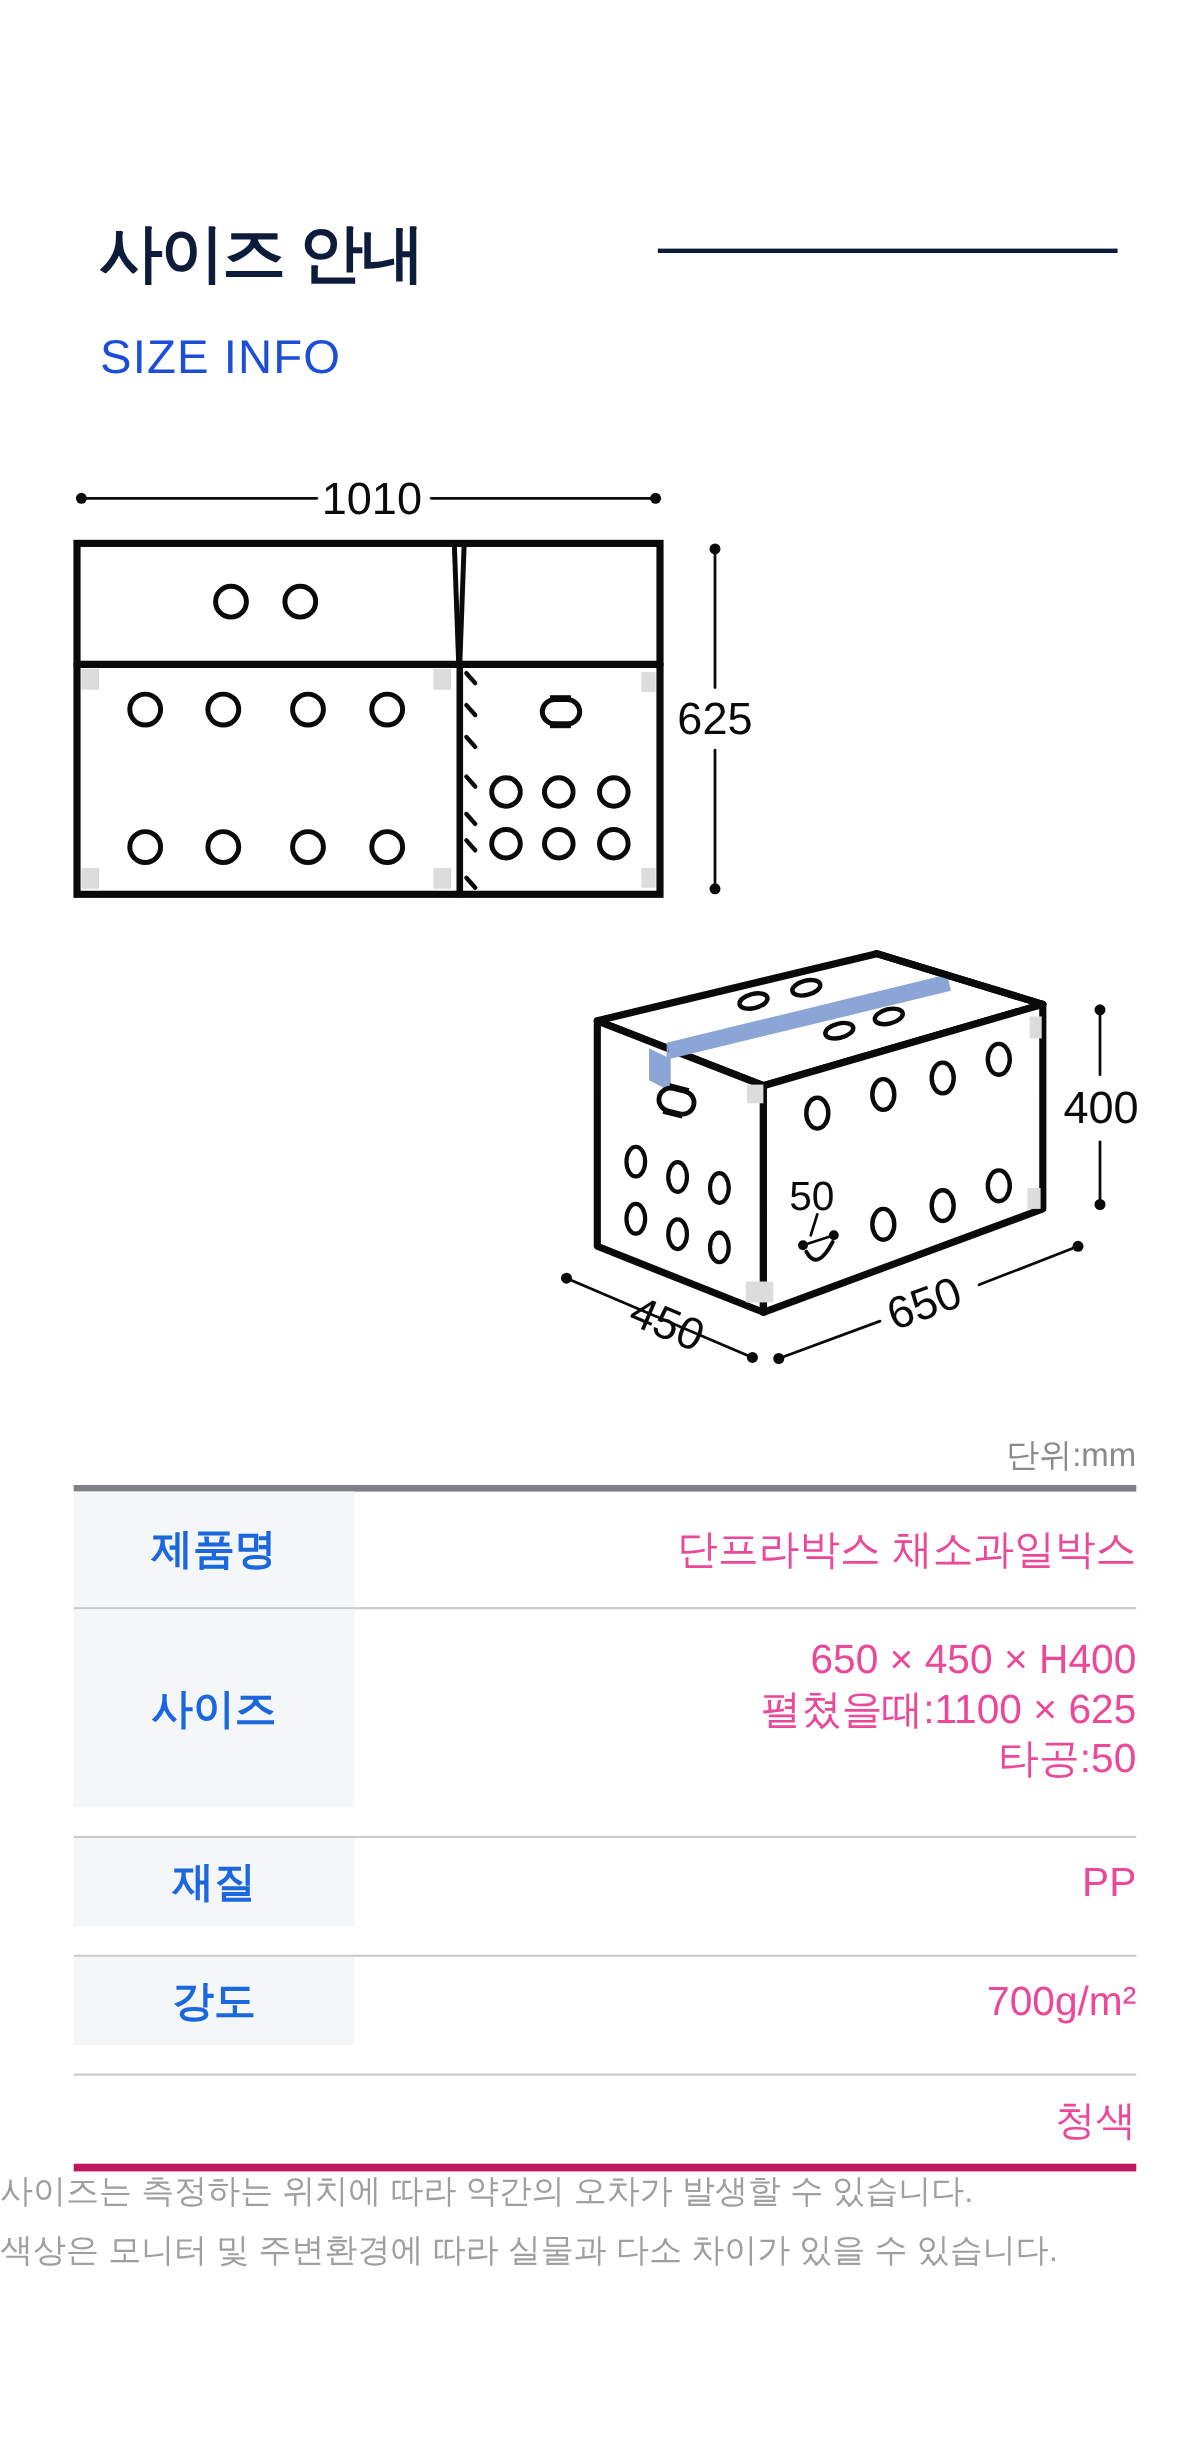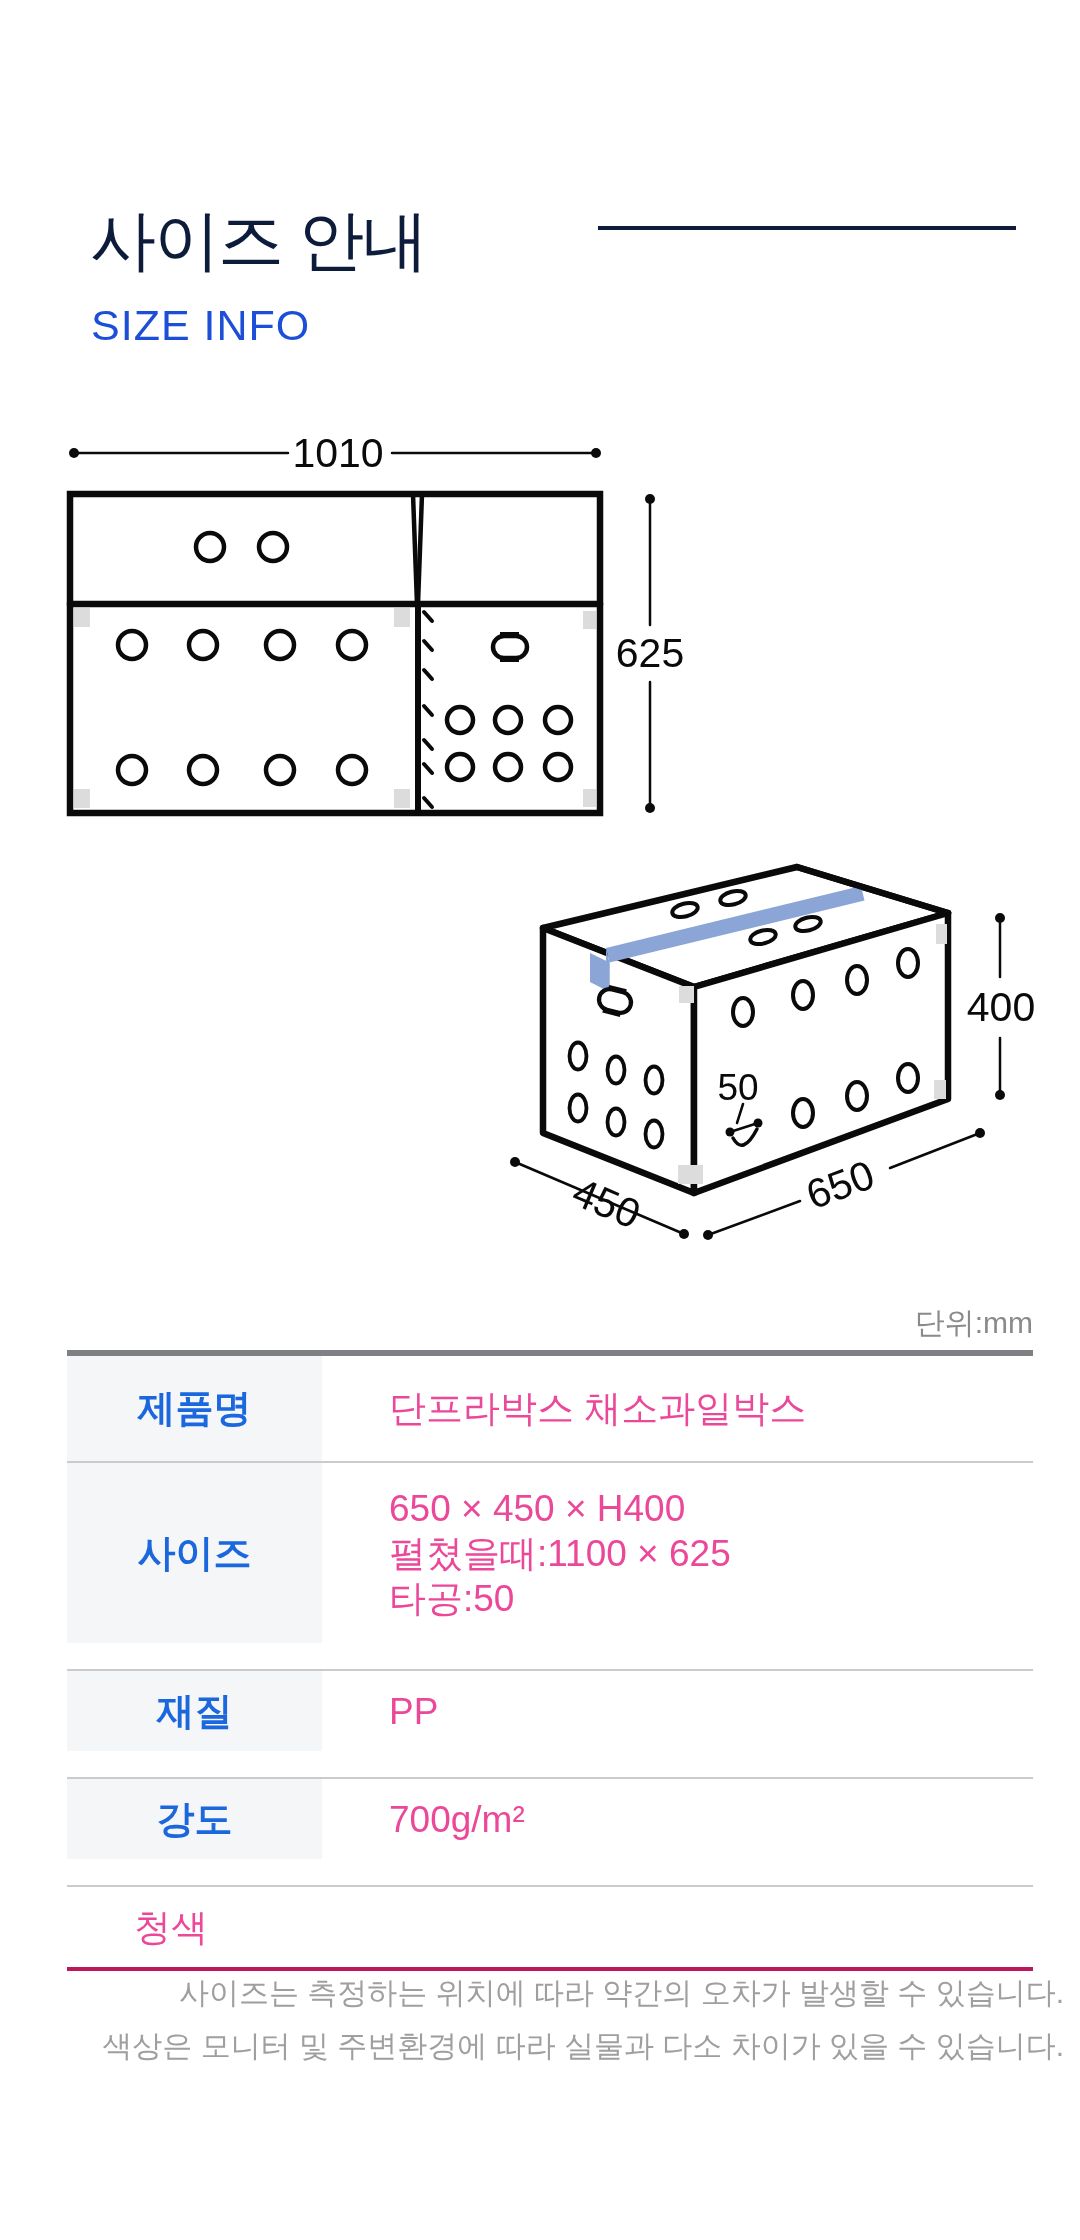--- a/index.html
+++ b/index.html
@@ -3,21 +3,21 @@
 <meta charset="utf-8">
 <style>
   html,body{margin:0;padding:0;background:#ffffff;}
   .page{
     position:relative;width:1080px;height:2240px;background:#ffffff;overflow:hidden;
     font-family:"Liberation Sans","DejaVu Sans",sans-serif;
   }
   
   .title{
     position:absolute;left:90px;top:160px;
-    font-size:66px;font-weight:400;letter-spacing:-2px;line-height:1.1;
+    font-size:58px;font-weight:700;letter-spacing:-2px;line-height:1.1;
     color:#0d1c3a;
   }
   .title-rule{
     position:absolute;left:598px;top:226px;width:418px;height:4px;background:#0d1c3a;
   }
   .subtitle{
     position:absolute;left:91px;top:301px;
     font-size:43px;font-weight:500;letter-spacing:1px;color:#1d4ed8;
   }
   
@@ -25,38 +25,38 @@
   .dim-text{font-family:"Liberation Sans","DejaVu Sans",sans-serif;font-size:41px;font-weight:500;fill:#0a0a0a;}
   .hole-dim-text{font-family:"Liberation Sans","DejaVu Sans",sans-serif;font-size:37px;font-weight:500;fill:#0a0a0a;}
   
   .unit-note{
     position:absolute;right:47px;top:1303px;
     font-size:30px;color:#8a8a8a;
   }
   
   .spec-table{
     position:absolute;left:67px;top:1350px;width:966px;
-    border-top:6px solid #7f8084;border-bottom:4px solid #be185d;
+    border-top:6px solid #7f8084;border-bottom:7px solid #be185d;text-align:right;
   }
   .spec-row{display:flex;align-items:stretch;}
   .spec-row + .spec-row{border-top:2px solid #cbcbcb;}
   .spec-label{
     width:255px;flex:0 0 255px;background:#f5f6f7;
     display:flex;align-items:center;justify-content:center;
     font-size:38px;font-weight:700;color:#1a67de;
   }
   .spec-value{
     flex:1;display:flex;flex-direction:column;justify-content:center;
     padding-left:67px;font-size:37px;color:#ec4899;line-height:45px;
   }
   .row-h-1{height:105px;} .row-h-2{height:180px;} .row-h-3{height:80px;margin-top:26px;}
   
   .footer-notes{
     position:absolute;left:0;top:1966px;width:1064px;
-    text-align:right;font-size:30px;line-height:53px;color:#9f9f9f;
+    text-align:left;font-size:30px;line-height:53px;color:#9f9f9f;
   }
 </style>
 </head>
 <body>
 
 <div class="page">
 
   <h1 class="title">사이즈 안내</h1>
   <div class="title-rule"></div>
   <div class="subtitle">SIZE INFO</div>

